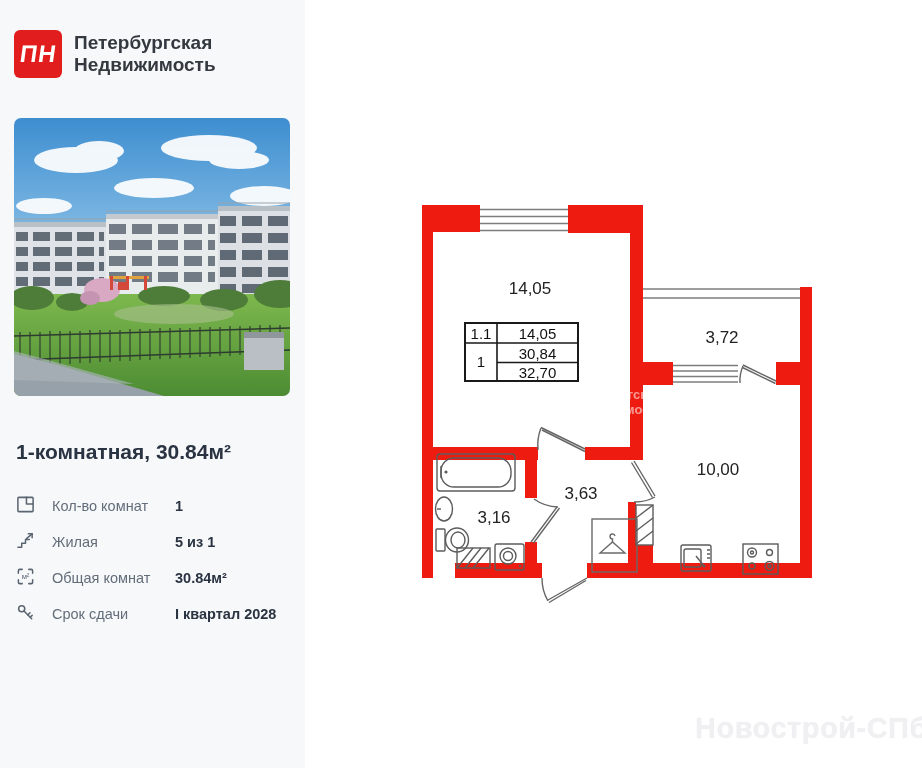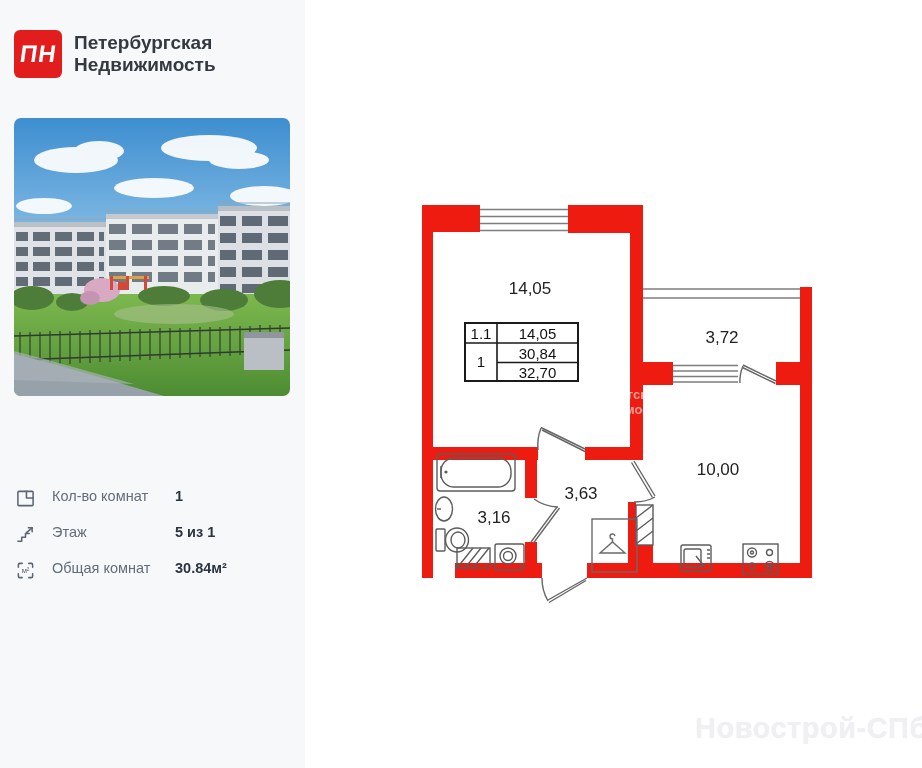--- a/index.html
+++ b/index.html
@@ -25,21 +25,21 @@
     letter-spacing:1px;
   }
   .brand-name { margin-left:12px; font-weight:700; font-size:19px; line-height:22px; color:#33393f; }
   .photo {
     position:absolute; left:14px; top:118px; width:276px; height:278px;
     border-radius:7px; overflow:hidden; cursor:pointer;
   }
   .photo svg { display:block; }
   .title { position:absolute; left:16px; top:440px; font-size:21px; font-weight:800; color:#2a3341; }
   .specs { position:absolute; left:16px; top:488px; width:275px; list-style:none; }
-  .spec-row { display:flex; align-items:flex-start; height:26px; margin-bottom:10px; }
+  .spec-row { display:flex; align-items:flex-end; height:26px; margin-bottom:10px; }
   .spec-icon { width:20px; height:20px; margin-right:16px; flex:0 0 20px; display:flex; align-items:center; }
   .spec-label { font-size:14.5px; color:#626d7a; flex:1 1 auto; }
   .spec-value { font-size:14.5px; font-weight:700; color:#2a3341; width:116px; flex:0 0 116px; }
   .plan-area { position:absolute; left:305px; top:0; width:617px; height:768px; background:#fff; }
   .plan-svg { position:absolute; left:95px; top:185px; width:430px; height:420px; }
   .plan-num { font-size:17px; fill:#222; }
   .tbl-num { font-size:15px; fill:#111; }
   .watermark {
     position:absolute; left:390px; top:712px; width:220px;
     font-size:29px; font-weight:800; letter-spacing:0.5px;
@@ -191,56 +191,69 @@
       </g>
 
       <polygon points="0,236 40,246 150,278 0,278" fill="#97a1a9"></polygon>
       <polygon points="0,233 34,242 120,266 0,262" fill="#aab3ba" opacity="0.65"></polygon>
 
       <rect x="230" y="218" width="40" height="34" fill="#b9bfc4"></rect>
       <rect x="230" y="214" width="40" height="6" fill="#8f979d"></rect>
     </svg>
   </div>
 
+  <h1 class="title">1-комнатная, 30.84м²</h1>
 
   <ul class="specs">
     <li class="spec-row">
       <span class="spec-icon">
         <svg width="19" height="19" viewBox="0 0 20 20" fill="none" stroke="#5b6572" stroke-width="1.6" stroke-linecap="round" stroke-linejoin="round">
           <rect x="2" y="2.5" width="16" height="15" rx="1"></rect>
             <path d="M11 2.5 v7 h7"></path>
         </svg>
       </span>
       <span class="spec-label">Кол-во комнат</span>
       <span class="spec-value">1</span>
     </li>
     <li class="spec-row">
       <span class="spec-icon">
         <svg width="19" height="19" viewBox="0 0 20 20" fill="none" stroke="#5b6572" stroke-width="1.6" stroke-linecap="round" stroke-linejoin="round">
           <path d="M2 17 h4 v-4 h4 v-4 h4"></path>
             <path d="M11 8 L17 3"></path>
             <path d="M17 3 v4 M17 3 h-4"></path>
         </svg>
       </span>
-      <span class="spec-label">Этаж</span>
+      <span class="spec-label">Жилая</span>
       <span class="spec-value">5 из 1</span>
     </li>
     <li class="spec-row">
       <span class="spec-icon">
         <svg width="19" height="19" viewBox="0 0 20 20" fill="none" stroke="#5b6572" stroke-width="1.6" stroke-linecap="round" stroke-linejoin="round">
           <path d="M6.5 2.5 H4 a1.5 1.5 0 0 0 -1.5 1.5 v2.5"></path>
             <path d="M13.5 2.5 H16 a1.5 1.5 0 0 1 1.5 1.5 v2.5"></path>
           <path d="M6.5 17.5 H4 a1.5 1.5 0 0 1 -1.5 -1.5 v-2.5"></path>
             <path d="M13.5 17.5 H16 a1.5 1.5 0 0 0 1.5 -1.5 v-2.5"></path>
           <text x="10" y="13" text-anchor="middle" font-size="8" stroke="none" fill="#5b6572" font-family="Liberation Sans, sans-serif">м²</text>
         </svg>
       </span>
       <span class="spec-label">Общая комнат</span>
       <span class="spec-value">30.84м²</span>
     </li>
+    <li class="spec-row">
+      <span class="spec-icon">
+        <svg width="19" height="19" viewBox="0 0 20 20" fill="none" stroke="#5b6572" stroke-width="1.6" stroke-linecap="round" stroke-linejoin="round">
+          <circle cx="6" cy="6" r="3.2"></circle>
+            <path d="M8.4 8.4 L16.5 16.5"></path>
+            <path d="M12.5 12.5 l2.2 -2.2"></path>
+            <path d="M15 15 l2 -2"></path>
+        </svg>
+      </span>
+      <span class="spec-label">Срок сдачи</span>
+      <span class="spec-value">I квартал 2028</span>
+    </li>
   </ul>
 </div>
 
 <main class="plan-area">
   <svg class="plan-svg" viewBox="400 185 430 420" xmlns="http://www.w3.org/2000/svg">
 
     <g fill="#ee1b10">
       <rect x="422" y="205" width="58" height="27"></rect>
       <rect x="568" y="205" width="75" height="28"></rect>
       <rect x="422" y="205" width="11" height="373"></rect>

